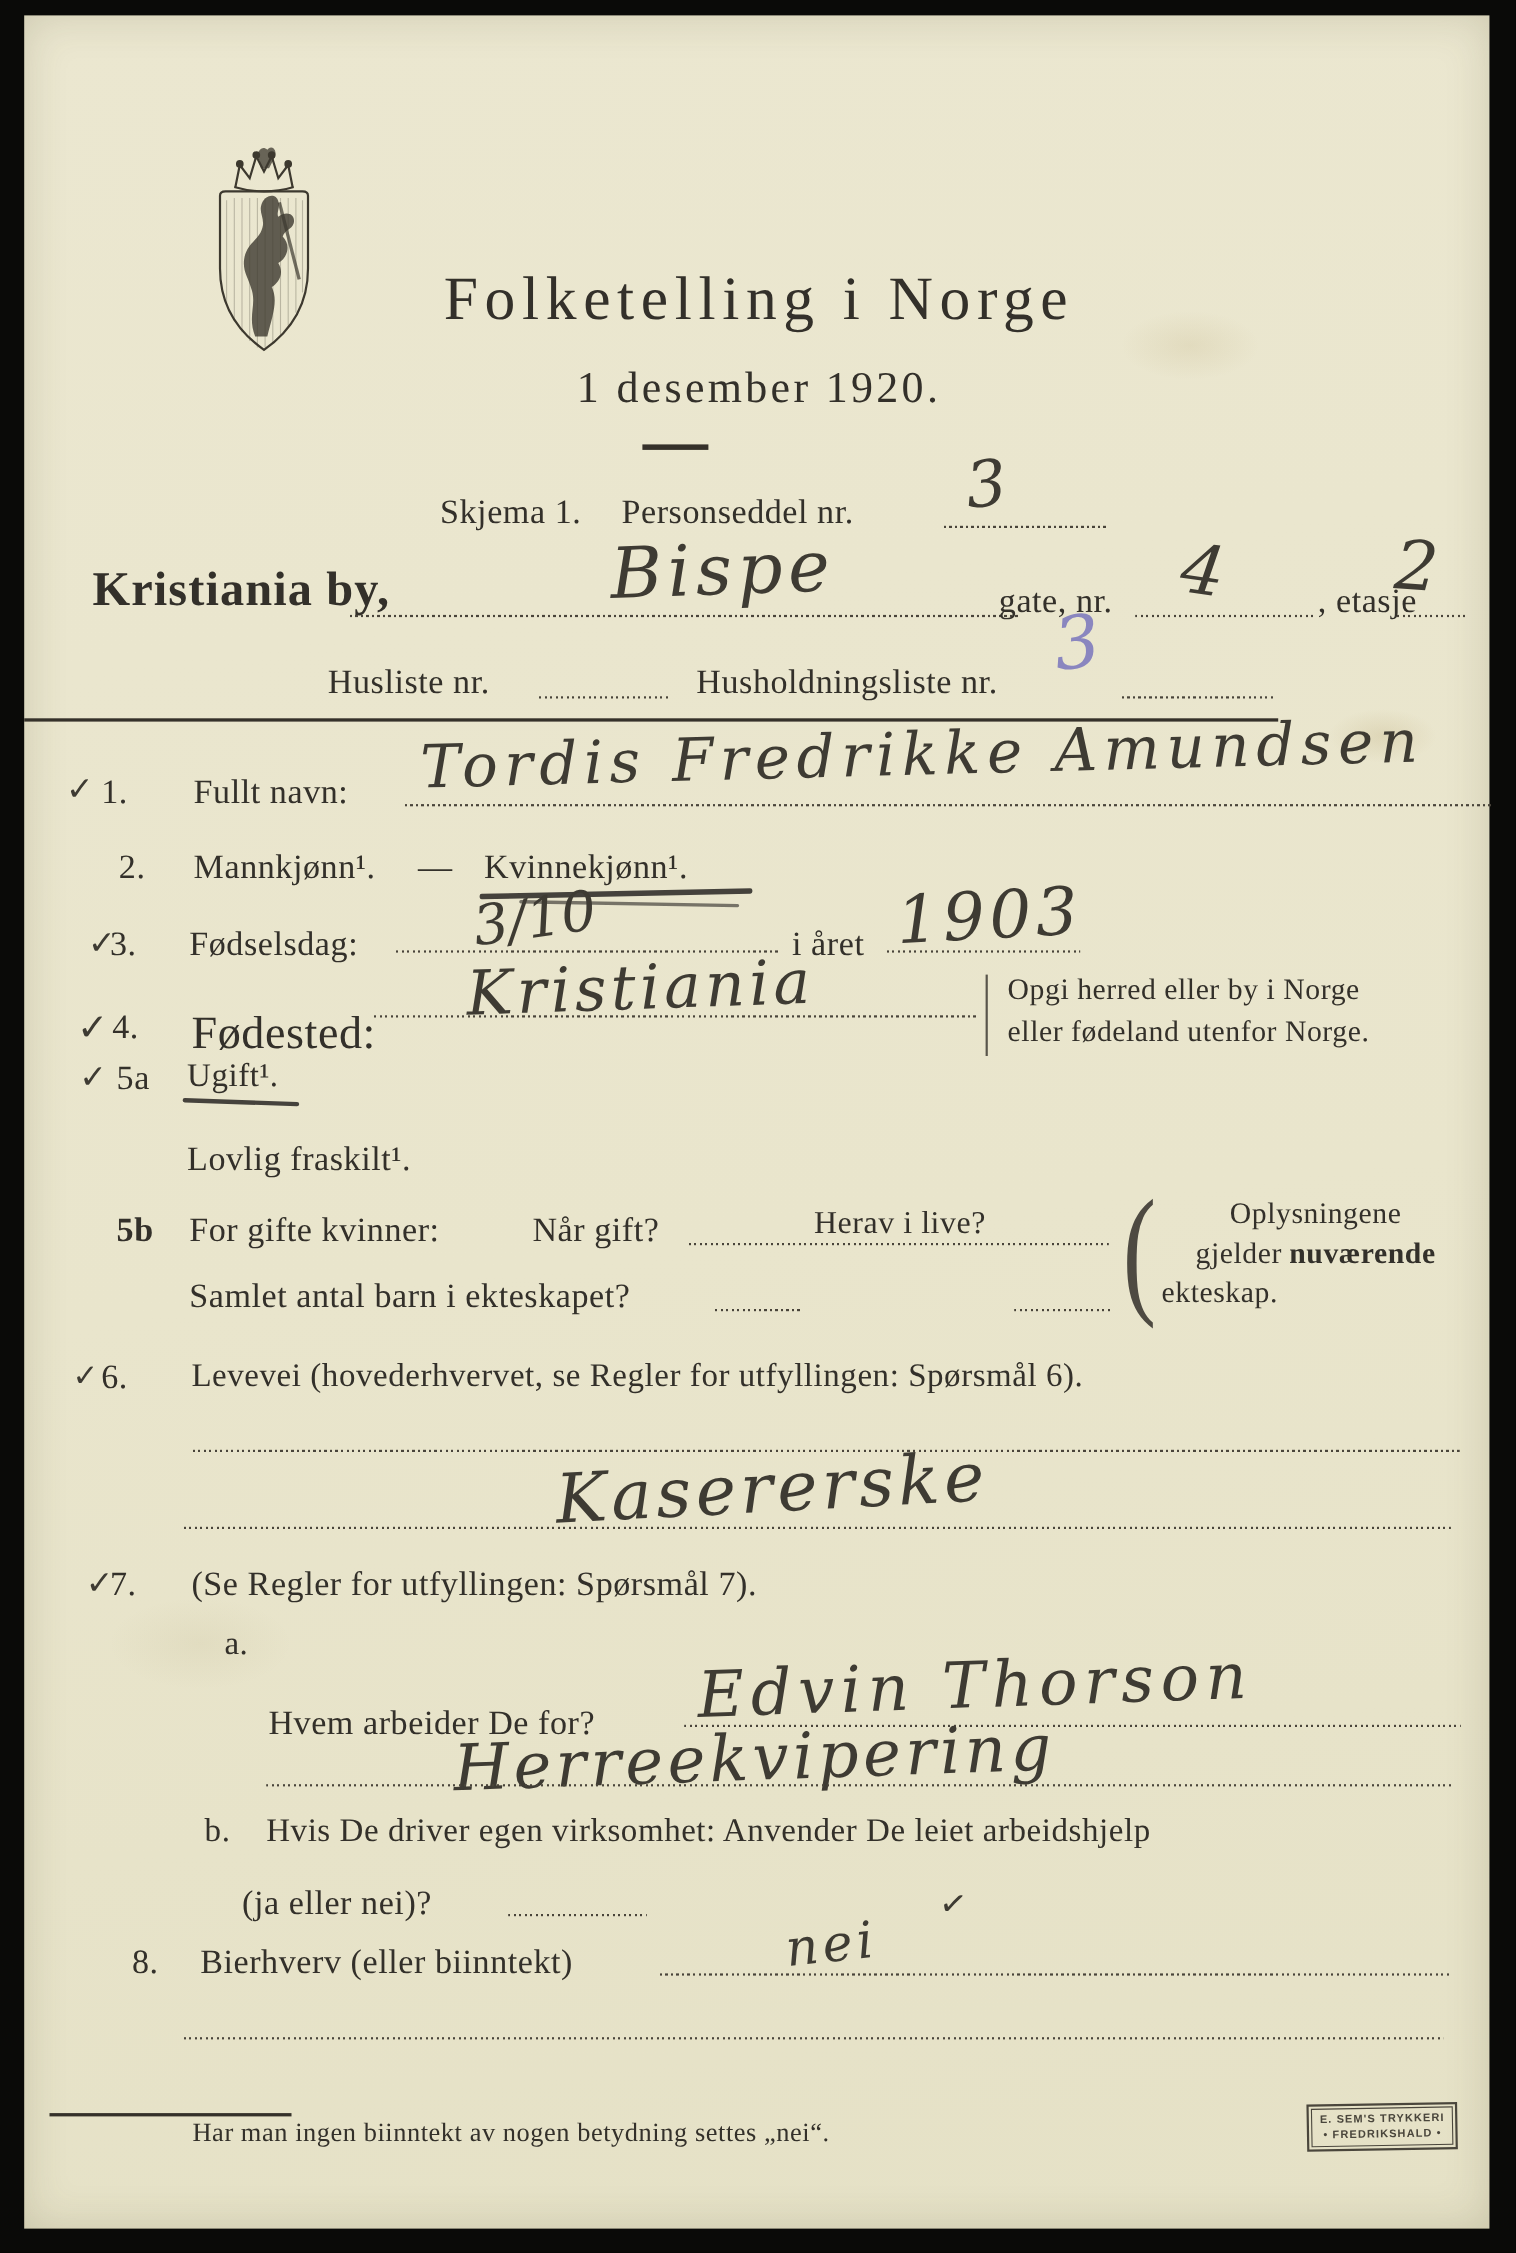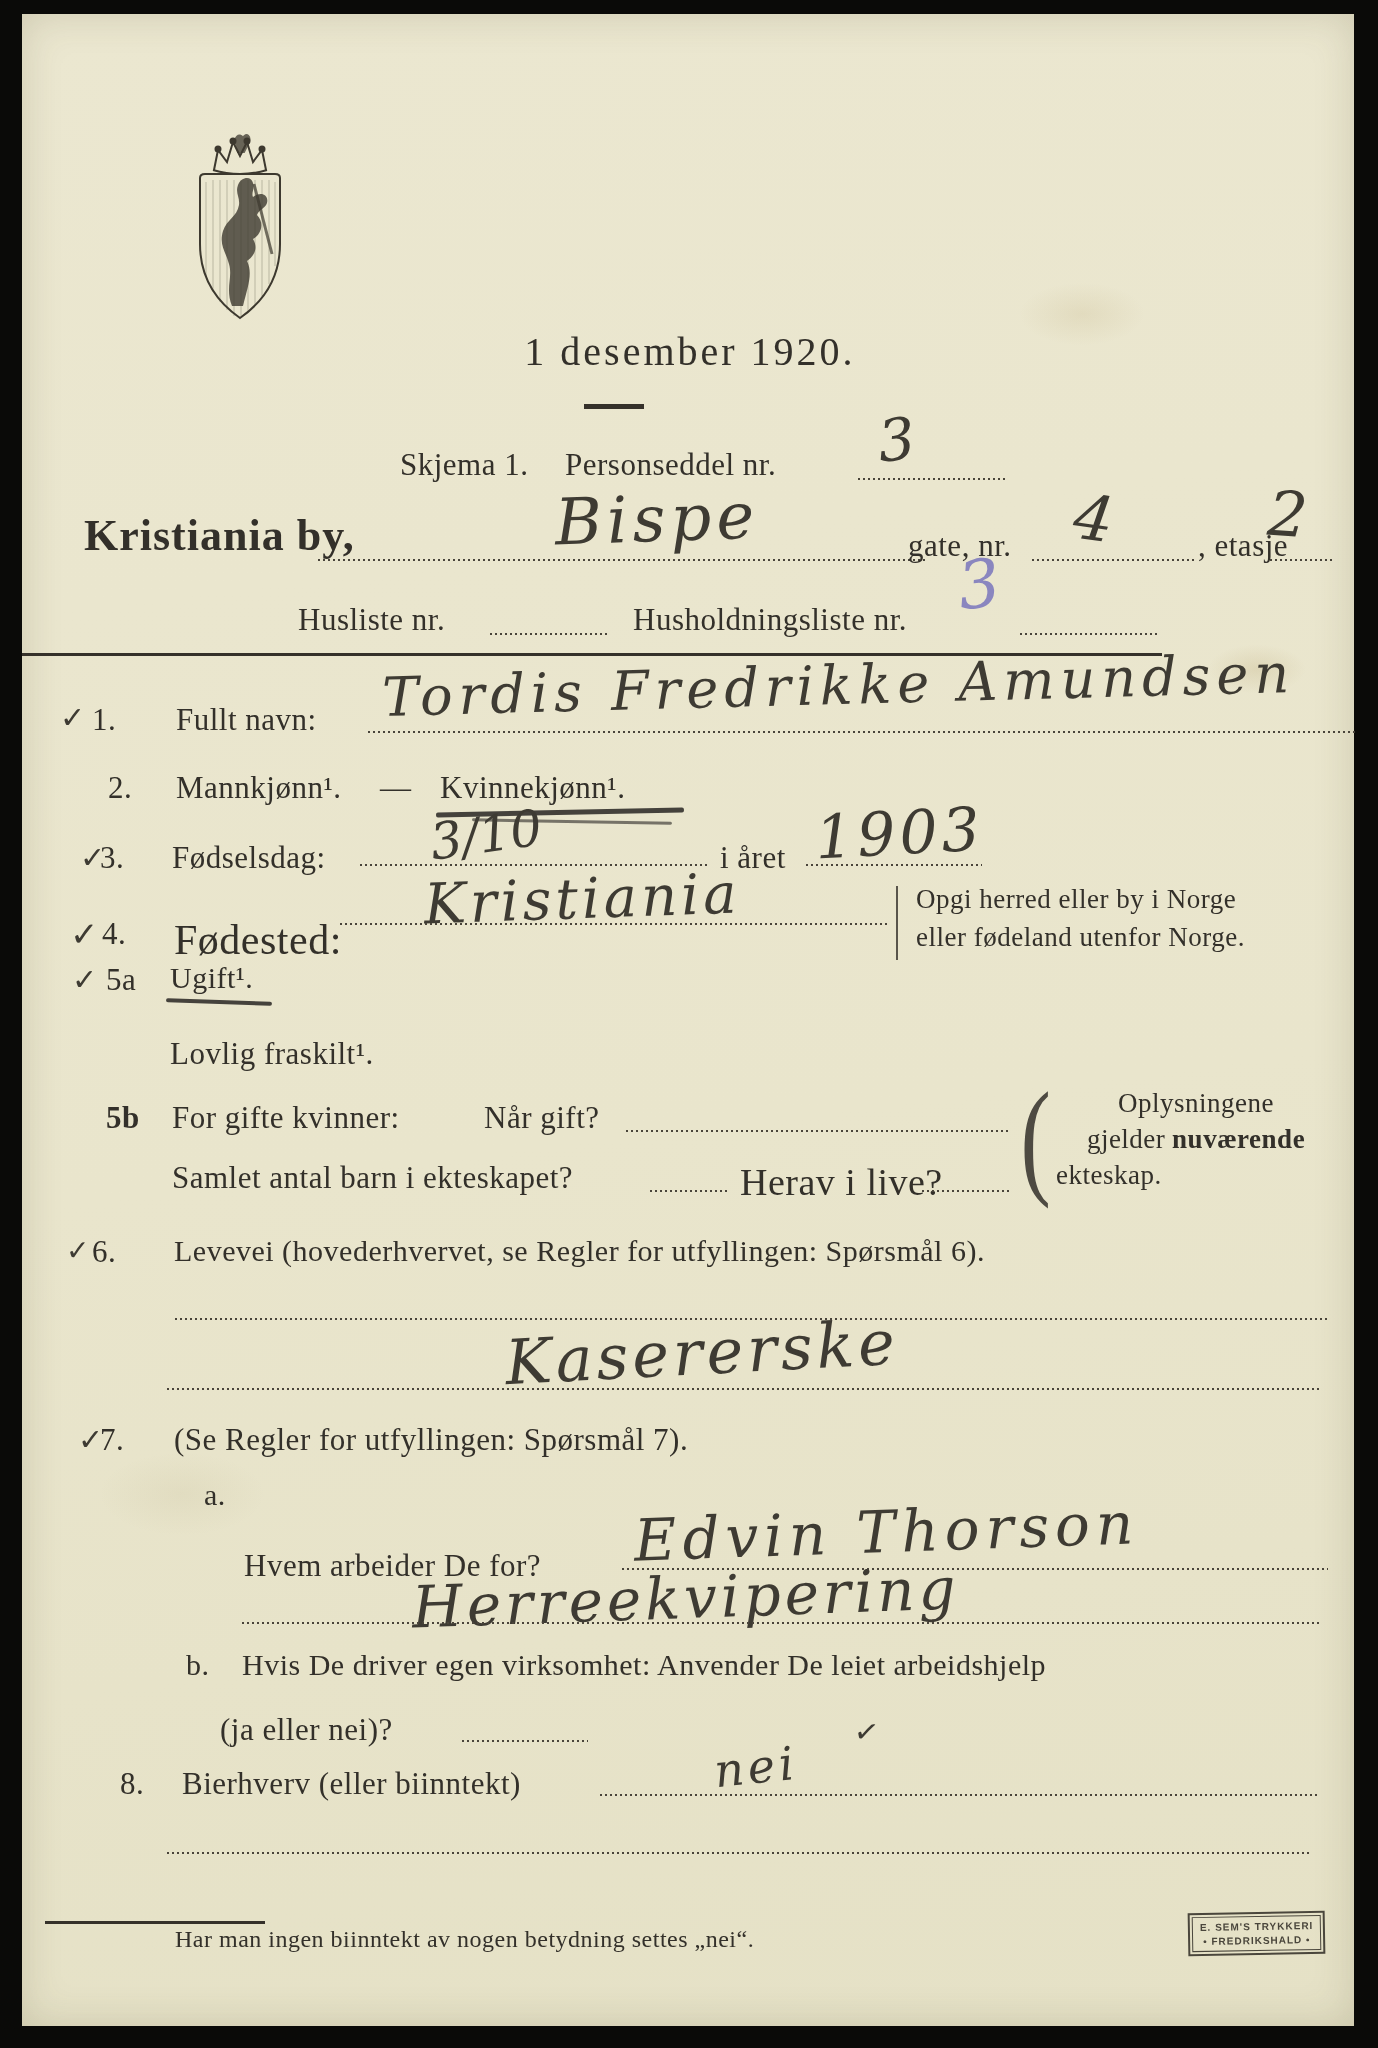--- a/index.html
+++ b/index.html
@@ -42,20 +42,21 @@
       <path d="M33 44 Q60 52 87 44"></path>
       <path d="M20 52 Q20 48 25 48 H95 Q100 48 100 52 V118 Q100 164 60 192 Q20 164 20 118 Z"></path>
       <g opacity=".28" stroke-width="1">
         <path d="M26 56 V150 M33 54 V166 M40 54 V176 M47 54 V184 M54 54 V190 M61 54 V190 M68 54 V186 M75 54 V180 M82 54 V170 M89 54 V158 M95 56 V140"></path>
       </g>
     </g>
     <path d="M52 180 C45 162 53 152 49 138 C45 124 39 119 43 105 C47 93 57 91 59 79 C60 71 55 67 58 59 C61 51 71 49 73 57 C75 63 71 67 73 71 C81 65 89 69 87 77 C85 83 79 83 77 89 C85 97 81 109 73 113 C79 123 73 131 67 135 C73 147 68 160 63 180 Z" fill="#3d392f" opacity=".8"></path>
     <line x1="74" y1="58" x2="92" y2="128" stroke="#3d392f" stroke-width="3" opacity=".7"></line>
   </svg>
 
+  <div class="abs print" style="left:330px;top:240px;width:720px;text-align:center;font-size:56px;letter-spacing:6px;">Folketelling i Norge</div>
   <div class="abs print" style="left:430px;top:328px;width:520px;text-align:center;font-size:40px;letter-spacing:3px;">1 desember 1920.</div>
   <div class="rule" style="left:584px;top:404px;width:60px;height:5px;"></div>
 
   <div class="abs print" style="left:400px;top:447px;font-size:31px;">Skjema 1.</div>
   <div class="abs print" style="left:565px;top:447px;font-size:31px;">Personseddel nr.</div>
   <div class="dot" style="left:858px;top:478px;width:148px;"></div>
   <div class="abs hand" style="left:878px;top:406px;font-size:58px;transform:rotate(-6deg);">3</div>
 
   <div class="abs print bold" style="left:84px;top:510px;font-size:44px;letter-spacing:1px;">Kristiania by,</div>
   <div class="dot" style="left:318px;top:559px;width:608px;"></div>
@@ -118,21 +119,21 @@
   <div class="dot" style="left:626px;top:1130px;width:382px;"></div>
   <div class="abs print" style="left:1014px;top:1072px;font-size:130px;line-height:1;transform:scaleX(.7);opacity:.85;">(</div>
   <div class="abs print" style="left:1056px;top:1088px;width:280px;text-align:center;font-size:27px;">Oplysningene</div>
   <div class="abs" style="left:1056px;top:1124px;width:280px;text-align:center;font-size:27px;">
     <span class="print">gjelder</span>
     <span class="print bold">nuværende</span>
   </div>
   <div class="abs print" style="left:1056px;top:1160px;width:280px;text-align:left;font-size:27px;">ekteskap.</div>
   <div class="abs print" style="left:172px;top:1160px;font-size:31px;">Samlet antal barn i ekteskapet?</div>
   <div class="dot" style="left:650px;top:1190px;width:80px;"></div>
-  <div class="abs print" style="left:740px;top:1160px;font-size:38px;">Herav i live?</div>
+  <div class="abs print" style="left:740px;top:1096px;font-size:29px;">Herav i live?</div>
   <div class="dot" style="left:922px;top:1190px;width:88px;"></div>
 
   <div class="abs check" style="left:66px;top:1234px;font-size:28px;">✓</div>
   <div class="abs print" style="left:92px;top:1234px;font-size:31px;">6.</div>
   <div class="abs print" style="left:174px;top:1234px;font-size:30px;">Levevei (hovederhvervet, se Regler for utfyllingen: Spørsmål 6).</div>
   <div class="dot" style="left:175px;top:1318px;width:1152px;"></div>
   <div class="abs hand" style="left:505px;top:1316px;font-size:62px;letter-spacing:4px;transform:rotate(-3deg);">Kasererske</div>
   <div class="dot" style="left:167px;top:1388px;width:1152px;"></div>
 
   <div class="abs check" style="left:78px;top:1422px;font-size:30px;">✓</div>

